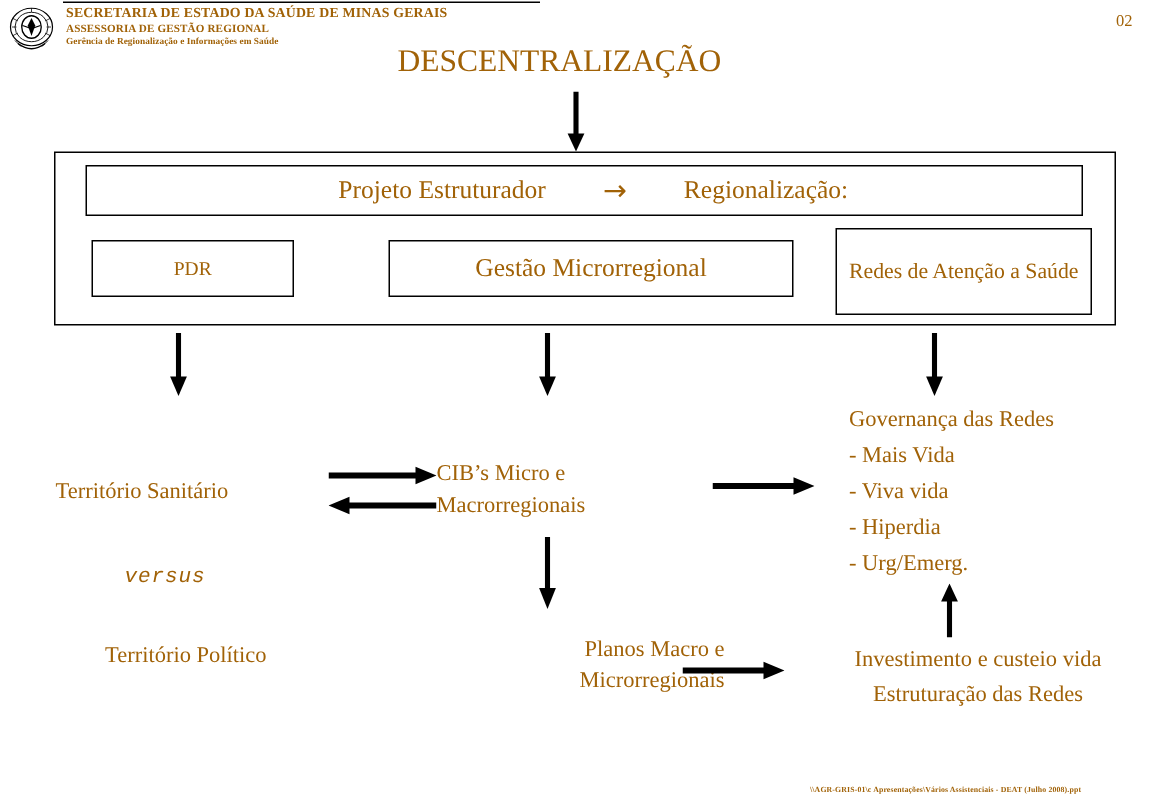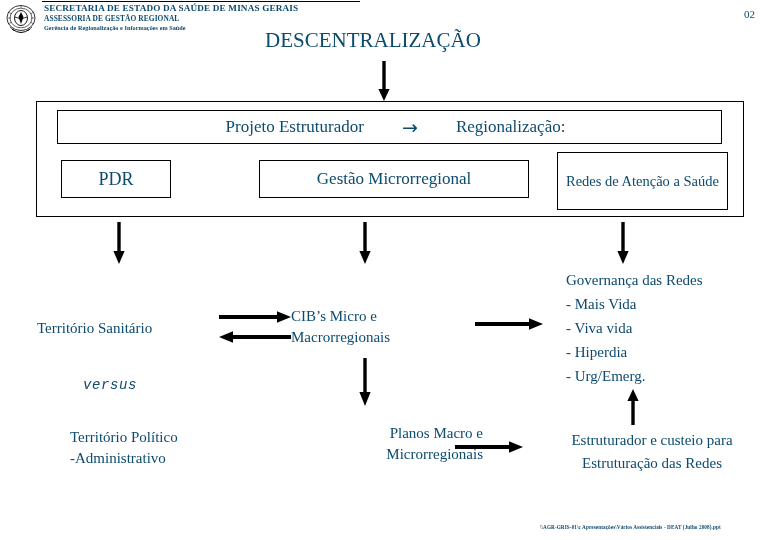--- a/index.html
+++ b/index.html
@@ -7,21 +7,21 @@
     padding: 0;
     background: #ffffff;
   }
   #slide {
     position: relative;
     width: 780px;
     height: 540px;
     background: #ffffff;
     overflow: hidden;
     font-family: "Liberation Serif", "DejaVu Serif", serif;
-    color: #0c4a6e;
+    color: #a16207;
   }
 
   
   #header-block {
     position: absolute;
     left: 0px;
     top: 0px;
     width: 360px;
     height: 38px;
   }
@@ -135,23 +135,23 @@
     width: 92px;
     text-align: center;
     font-size: 19px;
     font-family: "DejaVu Sans", sans-serif;
   }
   .regionaliz-label { white-space: nowrap; }
 
   #pdr-box {
     left: 61px;
     top: 160px;
-    width: 110px;
+    width: 135px;
     height: 38px;
-    font-size: 18px;
+    font-size: 13px;
   }
   #gestao-box {
     left: 259px;
     top: 160px;
     width: 270px;
     height: 38px;
     font-size: 17px;
   }
   #redes-box {
     left: 557px;
@@ -310,21 +310,20 @@
     <line x1="7" y1="0" x2="7" y2="32" stroke="#000" stroke-width="3.4"></line>
     <polygon points="7,42 1.4,29 12.6,29" fill="#000"></polygon>
   </svg>
 
   <div class="body-text" id="territorio-sanitario">Território Sanitário</div>
 
   <div id="versus-label">versus</div>
 
   <div class="body-text" id="territorio-politico">
     <div>Território Político</div>
-    <div>-Administrativo</div>
   </div>
 
   <svg class="arrow-right" style="left:219px; top:310px; width:72px; height:14px;" viewBox="0 0 72 14" xmlns="http://www.w3.org/2000/svg">
     <line x1="0" y1="7" x2="60" y2="7" stroke="#000" stroke-width="4"></line>
     <polygon points="72,7 58,1.2 58,12.8" fill="#000"></polygon>
   </svg>
 
   <svg class="arrow-left" style="left:219px; top:330px; width:72px; height:14px;" viewBox="0 0 72 14" xmlns="http://www.w3.org/2000/svg">
     <line x1="12" y1="7" x2="72" y2="7" stroke="#000" stroke-width="4"></line>
     <polygon points="0,7 14,1.2 14,12.8" fill="#000"></polygon>
@@ -362,19 +361,19 @@
     <div>- Hiperdia</div>
     <div>- Urg/Emerg.</div>
   </div>
 
   <svg class="arrow-up" style="left:626px; top:389px; width:14px; height:36px;" viewBox="0 0 14 36" xmlns="http://www.w3.org/2000/svg">
     <line x1="7" y1="36" x2="7" y2="9" stroke="#000" stroke-width="3.4"></line>
     <polygon points="7,0 1.4,12 12.6,12" fill="#000"></polygon>
   </svg>
 
   <div class="body-text" id="investimento-label">
-    <div>Estruturador e custeio para</div>
+    <div>Investimento e custeio vida</div>
     <div>Estruturação das Redes</div>
   </div>
 
   <div id="footer-path">\\AGR-GRIS-01\c  Apresentações\Vários Assistenciais - DEAT (Julho 2008).ppt</div>
 
 </div>
 
 </body></html>

